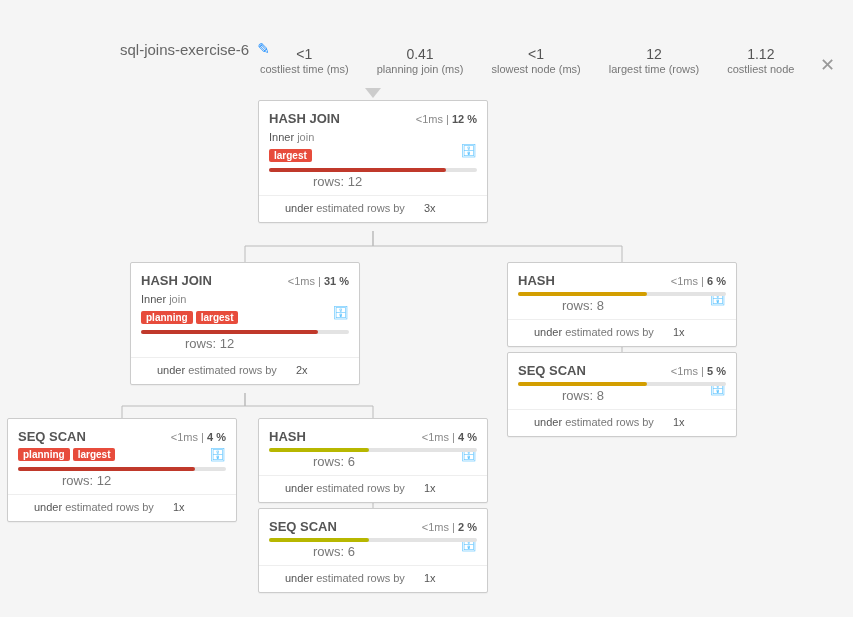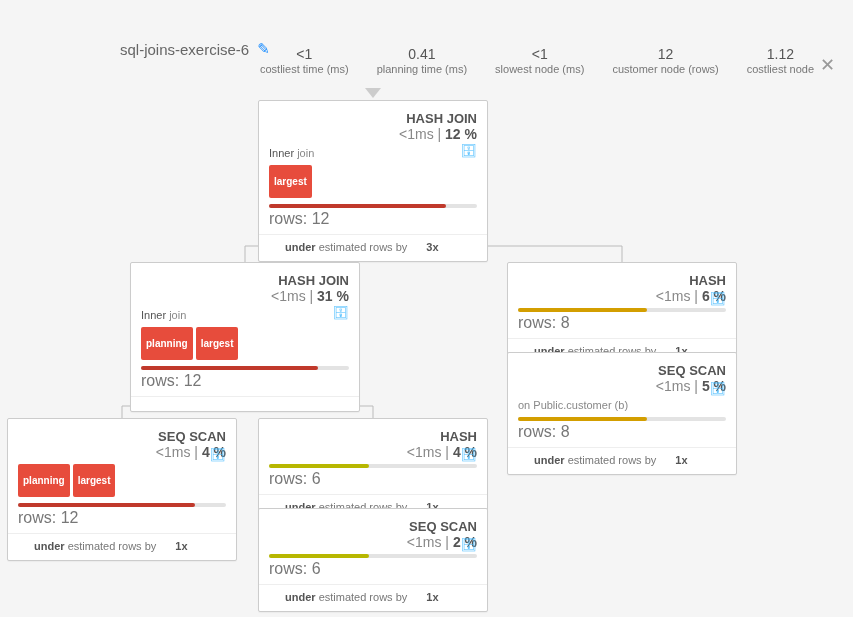--- a/index.html
+++ b/index.html
@@ -39,55 +39,54 @@
     background: #fff;
     border: 1px solid #ccc;
     border-radius: 2px;
     width: 230px;
     padding: 10px 10px 8px 10px;
     box-shadow: 0 1px 1px rgba(0,0,0,0.04);
   }
   .node-header {
     display: flex;
     justify-content: space-between;
-    align-items: flex-end;
+    align-items: center;
     margin-bottom: 4px;
-    flex-direction: column;
   }
   .node-title { font-weight: 700; color: #555; font-size: 13px; }
-  .node-meta { font-size: 14px; color: #888; }
+  .node-meta { font-size: 11px; color: #888; }
   .node-meta b { color:#555; font-weight:700; }
   .subline { font-size: 11px; color: #888; margin-bottom: 4px; line-height: 1.35; }
   .subline .jk { color:#555; }
   .badge-row { margin: 4px 0 6px 0; display: flex; gap: 3px; }
   .badge {
     background: #e74c3c;
     color: #fff;
     font-size: 10px;
-    padding: 11px 5px;
+    padding: 1px 5px;
     border-radius: 2px;
     font-weight: 600;
   }
   .bar-track {
     background: #e3e3e3;
     height: 4px;
     border-radius: 2px;
     width: 100%;
     margin-bottom: 2px;
     position: relative;
   }
   .bar-fill {
     position: absolute;
     left:0; top:0; bottom:0;
     border-radius: 2px;
   }
-  .rows-line { font-size: 16px; color:#777; margin-bottom:6px; }
+  .rows-line { font-size: 13px; color:#777; margin-bottom:6px;margin-left:44px; }
   .divider { border-top:1px solid #eee; margin: 4px -10px 6px -10px; }
   .est-line { font-size: 11px; color:#777; }
-  .est-line b { color:#555; font-weight:700;padding-left:16px; }
+  .est-line b { color:#555; font-weight:400;padding-left:16px; }
   .db-icon {
     position: absolute;
     right: 10px;
     color: #3fb8ff;
     font-size: 13px;
   }
   svg.connectors {
     position: absolute;
     top: 0; left: 0;
     width: 853px; height: 617px;
@@ -117,29 +116,29 @@
   <span class="edit-icon">✎</span>
 </div>
 
 <div class="stats-bar">
   <div class="stat">
     <div class="val">&lt;1</div>
     <div>costliest time (ms)</div>
   </div>
   <div class="stat">
     <div class="val">0.41</div>
-    <div>planning time (ms)</div>
+    <div>planning join (ms)</div>
   </div>
   <div class="stat">
     <div class="val">&lt;1</div>
     <div>slowest node (ms)</div>
   </div>
   <div class="stat">
     <div class="val">12</div>
-    <div>customer node (rows)</div>
+    <div>largest time (rows)</div>
   </div>
   <div class="stat">
     <div class="val">1.12</div>
     <div>costliest node</div>
   </div>
 </div>
 <div class="close-x">✕</div>
 
 <div class="arrowdown" style="left:373px;"></div>
 
@@ -183,20 +182,21 @@
   <span class="db-icon" style="top:42px;">🗄</span>
   <div class="badge-row">
     <span class="badge">planning</span>
     <span class="badge">largest</span>
   </div>
   <div class="bar-track">
       <div class="bar-fill" style="width:85%;background:#c0392b;"></div>
     </div>
   <div class="rows-line">rows: 12</div>
   <div class="divider"></div>
+  <div class="est-line"><b>under</b> <span>estimated rows by</span> <b>2x</b></div>
 </div>
 
 <div class="node" id="node3" style="left:507px; top:262px;">
   <div class="node-header">
     <span class="node-title">HASH</span>
     <span class="node-meta"><span>&lt;1ms</span> | <b>6 %</b></span>
   </div>
   <span class="db-icon" style="top:28px;">🗄</span>
   <div class="bar-track" style="margin-top:4px;">
       <div class="bar-fill" style="width:62%;background:#d39e00;"></div>
@@ -204,21 +204,20 @@
   <div class="rows-line">rows: 8</div>
   <div class="divider"></div>
   <div class="est-line"><b>under</b> <span>estimated rows by</span> <b>1x</b></div>
 </div>
 
 <div class="node" id="node4" style="left:507px; top:352px;">
   <div class="node-header">
     <span class="node-title">SEQ SCAN</span>
     <span class="node-meta"><span>&lt;1ms</span> | <b>5 %</b></span>
   </div>
-  <div class="subline">on Public.customer (b)</div>
   <span class="db-icon" style="top:28px;">🗄</span>
   <div class="bar-track">
       <div class="bar-fill" style="width:62%;background:#d39e00;"></div>
     </div>
   <div class="rows-line">rows: 8</div>
   <div class="divider"></div>
   <div class="est-line"><b>under</b> <span>estimated rows by</span> <b>1x</b></div>
 </div>
 
 <div class="node" id="node5" style="left:7px; top:418px;">

